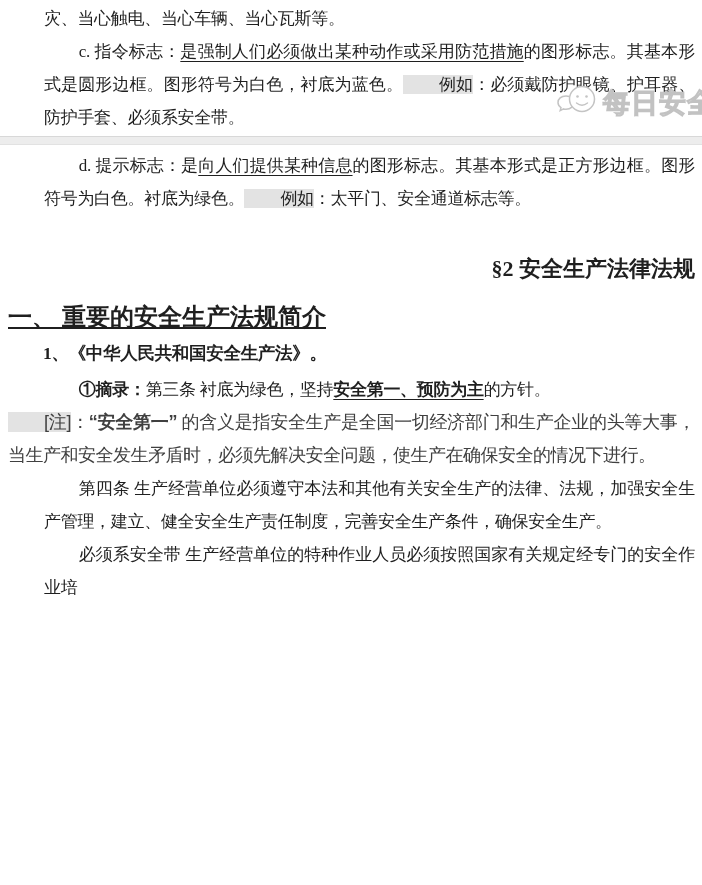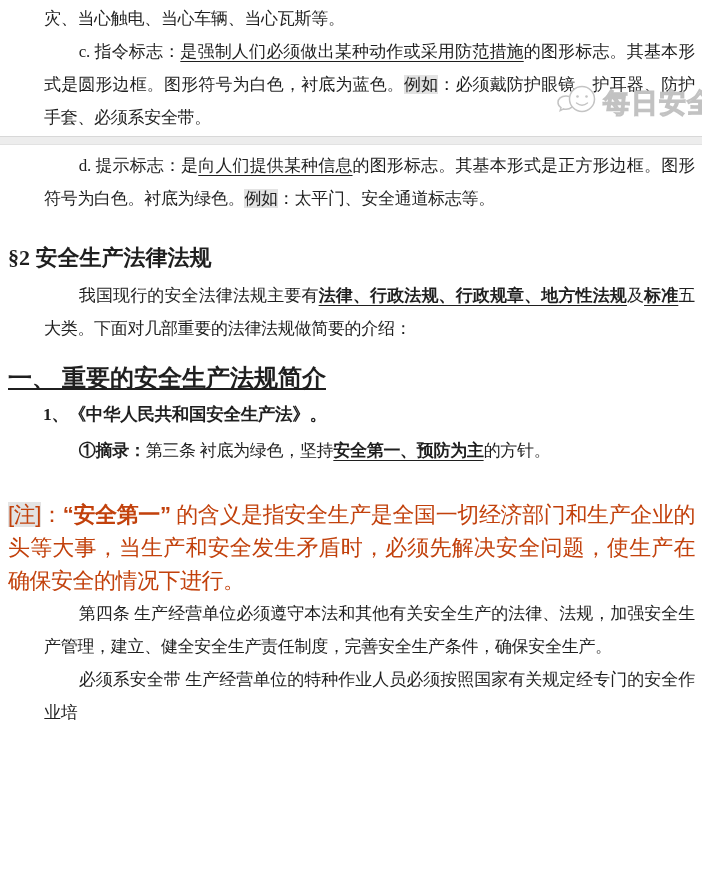--- a/index.html
+++ b/index.html
@@ -16,31 +16,30 @@
     margin:0;
     font-size:17px;
     line-height:33px;
     text-align:justify;
     letter-spacing:-0.3px;
   }
   .indent { text-indent:2.05em; }
   .serif { font-family:"Liberation Serif","DejaVu Serif",serif;margin-left:36px; }
   .sans {
     font-family:"Liberation Sans","DejaVu Sans",sans-serif;
-    font-size:22px;
-    color:#c2410c;
+    font-size:18px;
+    color:#404040;
     letter-spacing:-0.5px;
-    margin-top:31px;
   }
   .b { font-weight:700; }
   .u { text-decoration:underline; text-underline-offset:4px; text-decoration-thickness:1.3px; }
-  .hl { background:#e3e3e3; }
+  .hl { background:#e3e3e3;padding-left:36px; }
   .h-section {
     font-size:22px; line-height:30px; font-weight:700;
-    text-align:left; margin:28px 0 6px; letter-spacing:0;
+    text-align:right; margin:39px 0 6px; letter-spacing:0;
   }
   .h-sub {
     font-size:24px; line-height:27px; font-weight:700;
     margin:20px 0 8px; letter-spacing:0;text-decoration:underline;
   }
   .h-item {
     font-size:17.5px; line-height:28px; font-weight:700;
     text-indent:2em; margin:6px 0 6px;
   }
   .divider {
@@ -65,21 +64,20 @@
 </style>
 </head>
 <body>
 
 <div class="doc">
     <div class="block body serif"><span>灾、当心触电、当心车辆、当心瓦斯等。</span></div>
     <div class="block body serif indent"><span>c. 指令标志：</span><span class="u">是强制人们必须做出某种动作或采用防范措施</span><span>的图形标志。其基本形式是圆形边框。图形符号为白色，衬底为蓝色。</span><span class="hl">例如</span><span>：必须戴防护眼镜、护耳器、防护手套、必须系安全带。</span></div>
     <div class="divider"></div>
     <div class="block body serif indent"><span>d. 提示标志：是</span><span class="u">向人们提供某种信息</span><span>的图形标志。其基本形式是正方形边框。图形符号为白色。衬底为绿色。</span><span class="hl">例如</span><span>：太平门、安全通道标志等。</span></div>
     <div class="block h-section"><span class="b">§2 安全生产法律法规</span></div>
-    <div class="block body serif indent"><span>我国现行的安全法律法规主要有</span><span class="b u">法律、行政法规、行政规章、地方性法规</span><span>及</span><span class="b u">标准</span><span>五大类。下面对几部重要的法律法规做简要的介绍：</span></div>
     <div class="block h-sub"><span class="b">一、 重要的安全生产法规简介</span></div>
     <div class="block h-item"><span class="b">1、《中华人民共和国安全生产法》。</span></div>
     <div class="block body serif indent"><span class="b">①摘录：</span><span>第三条 衬底为绿色，坚持</span><span class="b u">安全第一、预防为主</span><span>的方针。</span></div>
     <div class="block body sans"><span class="hl">[注]</span><span>：</span><span class="b">“安全第一”</span><span> 的含义是指安全生产是全国一切经济部门和生产企业的头等大事，当生产和安全发生矛盾时，必须先解决安全问题，使生产在确保安全的情况下进行。</span></div>
     <div class="block body serif indent"><span>第四条 生产经营单位必须遵守本法和其他有关安全生产的法律、法规，加强安全生产管理，建立、健全安全生产责任制度，完善安全生产条件，确保安全生产。</span></div>
     <div class="block body serif indent"><span>必须系安全带 生产经营单位的特种作业人员必须按照国家有关规定经专门的安全作业培</span></div>
   </div>
 
 <div class="watermark">
   <span>

